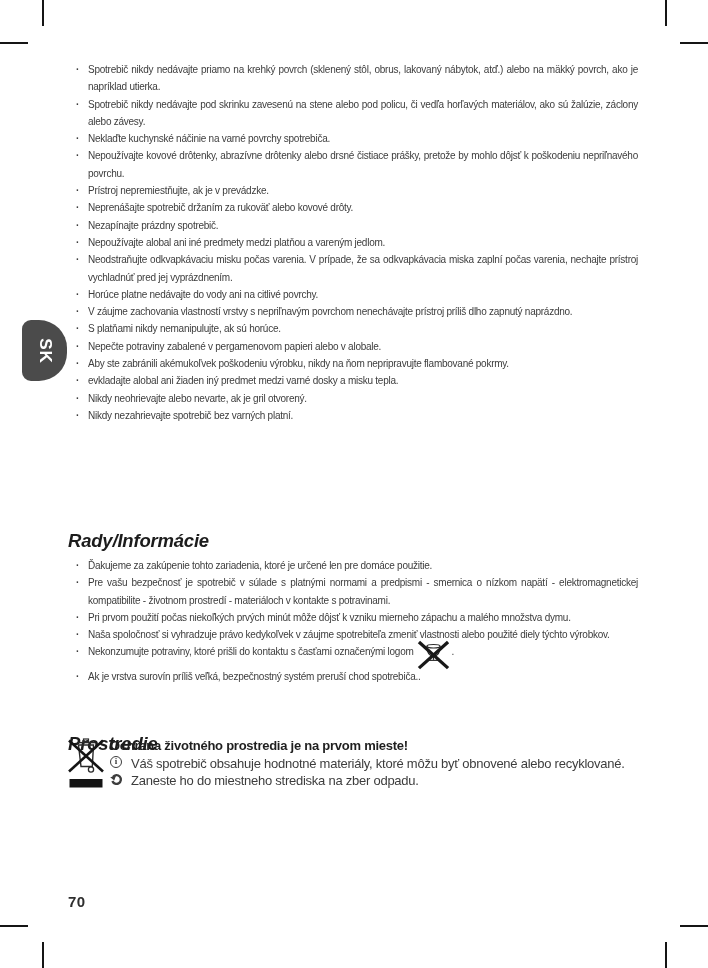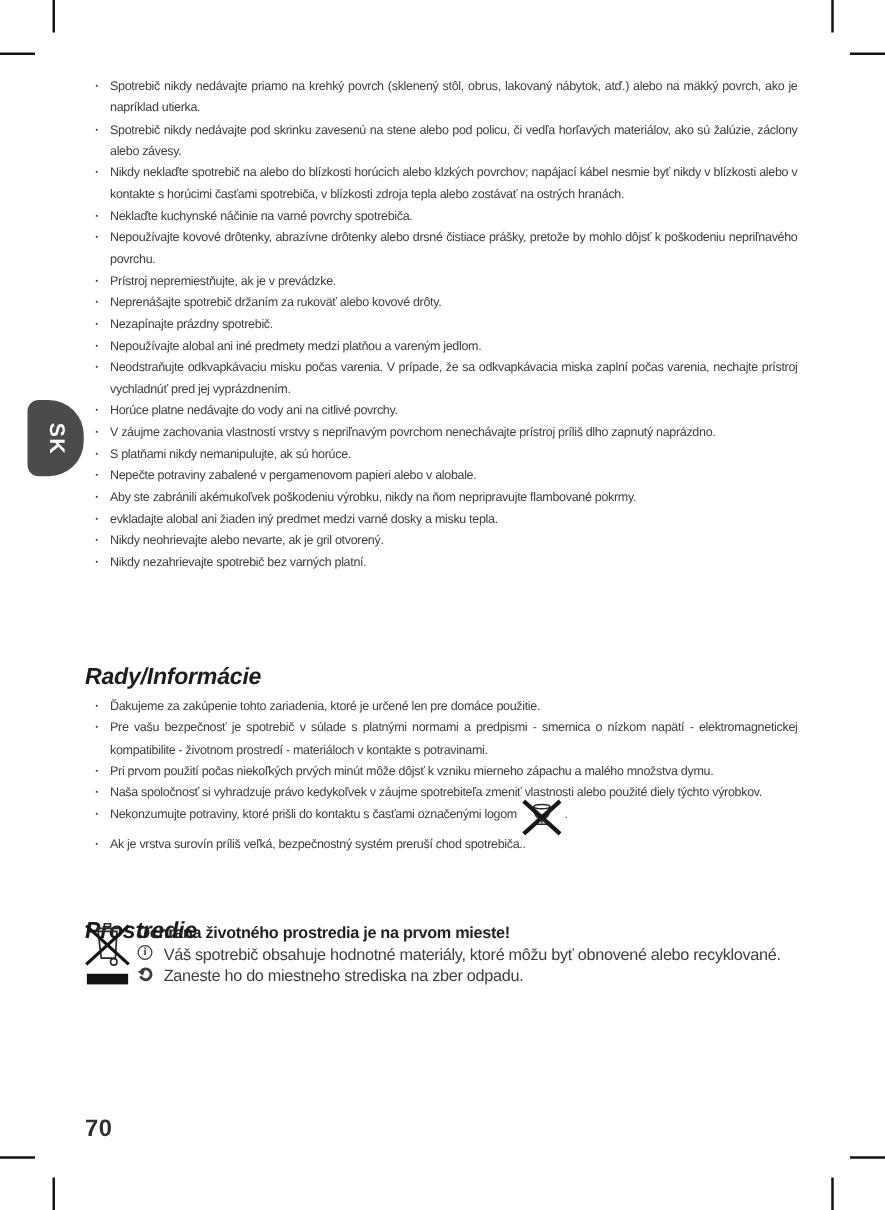--- a/index.html
+++ b/index.html
@@ -63,21 +63,21 @@
   .env-marker { flex: none; width: 21px; padding-top: 1px; }
   .env-body { flex: 1; text-align: justify; }
   .info-circle {
     width: 12px; height: 12px; border: 1.4px solid #3d3d3d; border-radius: 50%;
     display: flex; align-items: center; justify-content: center;
     font-size: 9px; font-weight: bold; line-height: 1; color: #3d3d3d;
     font-family: "Liberation Serif", serif;
   }
   .page-number {
     position: absolute; left: 68px; top: 893px;
-    font-size: 19px; font-weight: bold; color: #2e2e2e; letter-spacing: 0.5px;
+    font-size: 15px; font-weight: bold; color: #2e2e2e; letter-spacing: 0.5px;
   }
 </style>
 </head>
 <body>
 
 <div class="crop" id="crop-tl-v"></div>
 <div class="crop" id="crop-tl-h"></div>
 <div class="crop" id="crop-tr-v"></div>
 <div class="crop" id="crop-tr-h"></div>
 <div class="crop" id="crop-bl-h"></div>
@@ -86,21 +86,20 @@
 <div class="crop" id="crop-br-v"></div>
 
 <div class="lang-tab">
   <span>SK</span>
 </div>
 
 <div class="col" id="safety-section">
   <ul class="bullets">
     <li>Spotrebič nikdy nedávajte priamo na krehký povrch (sklenený stôl, obrus, lakovaný nábytok, atď.) alebo na mäkký povrch, ako je napríklad utierka.</li>
     <li>Spotrebič nikdy nedávajte pod skrinku zavesenú na stene alebo pod policu, či vedľa horľavých materiálov, ako sú žalúzie, záclony alebo závesy.</li>
-    <li>Nikdy neklaďte spotrebič na alebo do blízkosti horúcich alebo klzkých povrchov; napájací kábel nesmie byť nikdy v blízkosti alebo v kontakte s horúcimi časťami spotrebiča, v blízkosti zdroja tepla alebo zostávať na ostrých hranách.</li>
     <li>Neklaďte kuchynské náčinie na varné povrchy spotrebiča.</li>
     <li>Nepoužívajte kovové drôtenky, abrazívne drôtenky alebo drsné čistiace prášky, pretože by mohlo dôjsť k poškodeniu nepriľnavého povrchu.</li>
     <li>Prístroj nepremiestňujte, ak je v prevádzke.</li>
     <li>Neprenášajte spotrebič držaním za rukoväť alebo kovové drôty.</li>
     <li>Nezapínajte prázdny spotrebič.</li>
     <li>Nepoužívajte alobal ani iné predmety medzi platňou a vareným jedlom.</li>
     <li>Neodstraňujte odkvapkávaciu misku počas varenia. V prípade, že sa odkvapkávacia miska zaplní počas varenia, nechajte prístroj vychladnúť pred jej vyprázdnením.</li>
     <li>Horúce platne nedávajte do vody ani na citlivé povrchy.</li>
     <li>V záujme zachovania vlastností vrstvy s nepriľnavým povrchom nenechávajte prístroj príliš dlho zapnutý naprázdno.</li>
     <li>S platňami nikdy nemanipulujte, ak sú horúce.</li>

